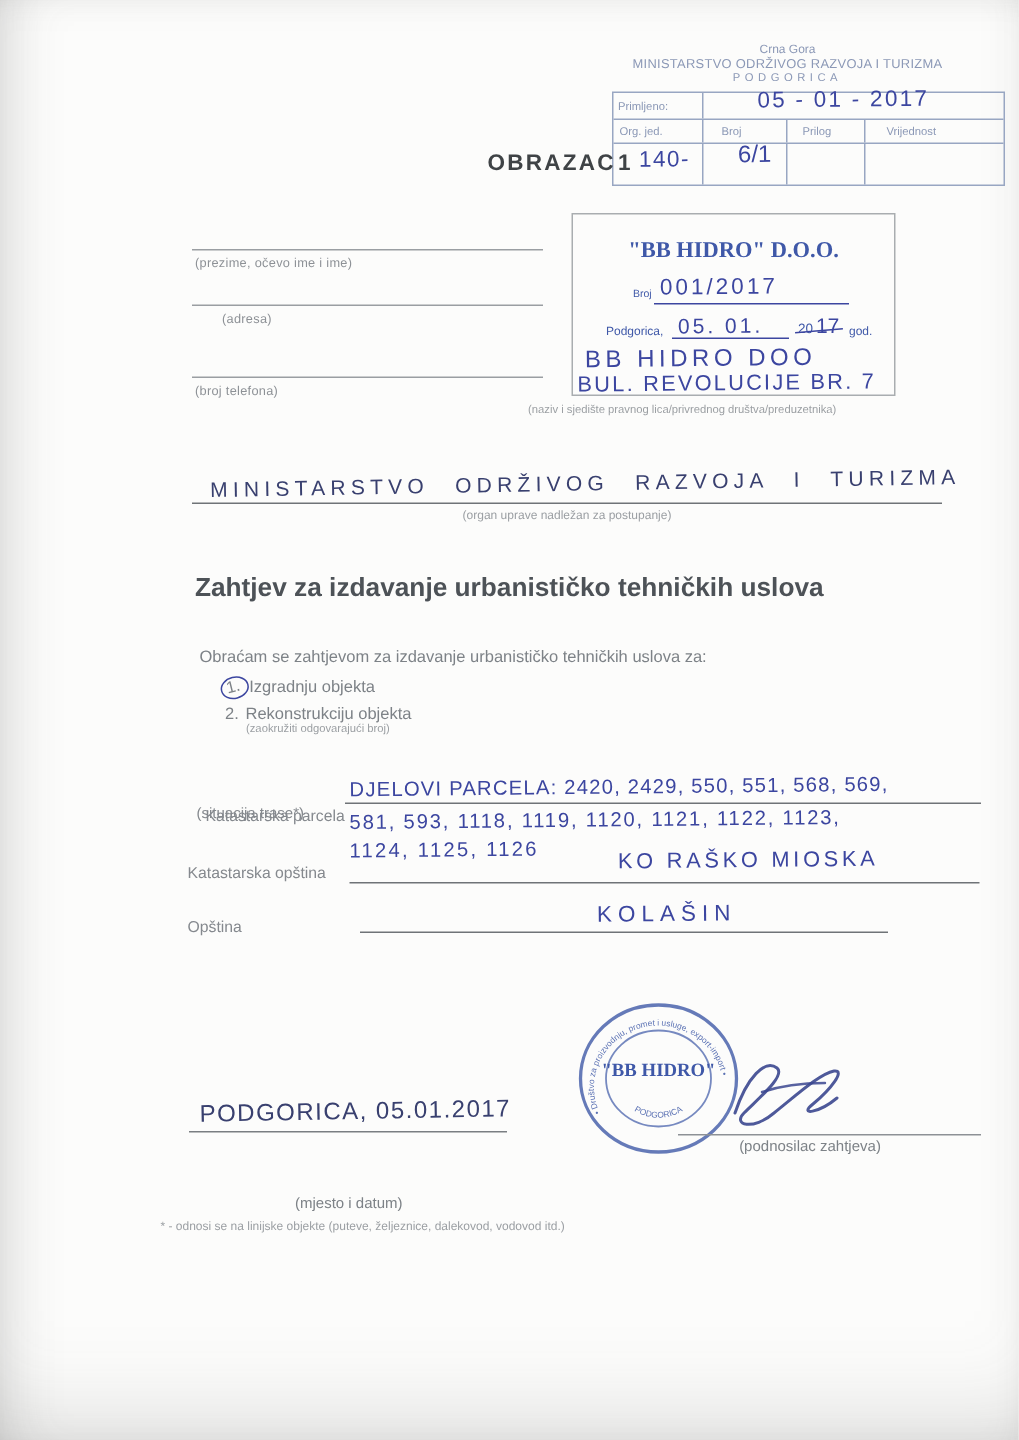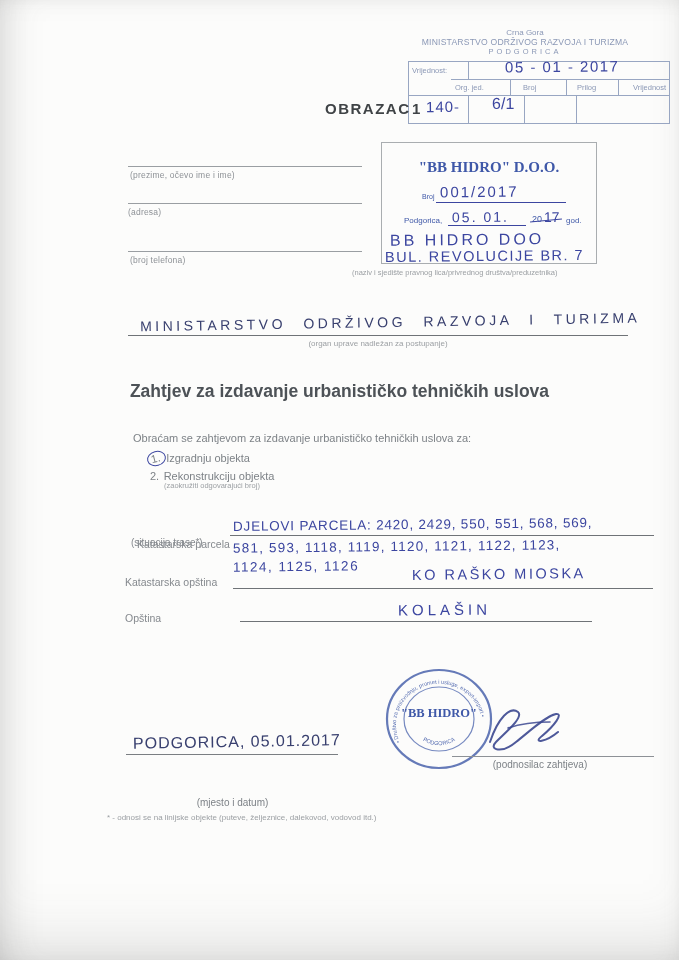--- a/index.html
+++ b/index.html
@@ -40,24 +40,24 @@
 <body>
 
 <div class="page">
 
   <div class="abs rs center" style="left:390px;top:28px;width:270px;font-size:8px;">Crna Gora</div>
   <div class="abs rs center" style="left:385px;top:37px;width:280px;font-size:8.6px;letter-spacing:.2px;">MINISTARSTVO ODRŽIVOG RAZVOJA I TURIZMA</div>
   <div class="abs rs center" style="left:390px;top:47px;width:270px;font-size:7.5px;letter-spacing:3px;">PODGORICA</div>
 
   <div class="abs rs-table" style="left:408px;top:61px;width:260px;">
     <div style="display:flex;height:17px;">
-      <div class="rs" style="width:59px;font-size:7.5px;padding:4px 0 0 3px;box-sizing:border-box;">Vrijednost:</div>
+      <div class="rs" style="width:59px;font-size:7.5px;padding:4px 0 0 3px;box-sizing:border-box;">Primljeno:</div>
       <div class="rs-cell" style="flex:1;"></div>
     </div>
-    <div class="rs-row" style="height:15px;margin-left:42px;">
+    <div class="rs-row" style="height:15px;">
       <div class="rs" style="width:59px;font-size:7.5px;padding:3px 0 0 4px;box-sizing:border-box;">Org. jed.</div>
       <div class="rs-cell rs" style="width:56px;font-size:7.5px;padding:3px 0 0 12px;">Broj</div>
       <div class="rs-cell rs" style="width:52px;font-size:7.5px;padding:3px 0 0 10px;">Prilog</div>
       <div class="rs-cell rs" style="flex:1;font-size:7.5px;padding:3px 0 0 14px;">Vrijednost</div>
     </div>
     <div class="rs-row" style="height:27px;">
       <div style="width:59px;"></div>
       <div class="rs-cell" style="width:56px;"></div>
       <div class="rs-cell" style="width:52px;"></div>
       <div class="rs-cell" style="flex:1;"></div>
@@ -83,21 +83,21 @@
     <div class="abs" style="left:148px;top:77px;width:32px;height:0;border-top:1.4px solid #3c46a0;transform:rotate(-5deg);"></div>
     <div class="abs cs" style="left:184px;top:73px;font-size:8px;">god.</div>
     <div class="abs hw" style="left:8px;top:88px;font-size:16px;letter-spacing:3px;">BB HIDRO DOO</div>
     <div class="abs hw" style="left:3px;top:105px;font-size:14.5px;letter-spacing:1.5px;">BUL. REVOLUCIJE BR. 7</div>
   </div>
   <div class="abs cap" style="left:352px;top:268px;width:280px;font-size:7.5px;">(naziv i sjedište pravnog lica/privrednog društva/preduzetnika)</div>
 
   <div class="abs fline" style="left:128px;top:166px;width:234px;"></div>
   <div class="abs lbl" style="left:130px;top:170px;">(prezime, očevo ime i ime)</div>
   <div class="abs fline" style="left:128px;top:203px;width:234px;"></div>
-  <div class="abs lbl" style="left:128px;top:207px;">(adresa)</div>
+  <div class="abs lbl" style="left:148px;top:207px;">(adresa)</div>
   <div class="abs fline" style="left:128px;top:251px;width:234px;"></div>
   <div class="abs lbl" style="left:130px;top:255px;">(broj telefona)</div>
 
   <div class="abs hw-dark" style="left:140px;top:314px;font-size:14px;letter-spacing:3.5px;word-spacing:10px;">MINISTARSTVO  ODRŽIVOG  RAZVOJA  I  TURIZMA</div>
   <div class="abs fline" style="left:128px;top:335px;width:500px;border-color:#6f7377;"></div>
   <div class="abs cap center" style="left:128px;top:339px;width:500px;">(organ uprave nadležan za postupanje)</div>
 
   <div class="abs title" style="left:0;top:381px;">Zahtjev za izdavanje urbanističko tehničkih uslova</div>
 
   <div class="abs opt" style="left:133px;top:432px;">Obraćam se zahtjevom za izdavanje urbanističko tehničkih uslova za:</div>

